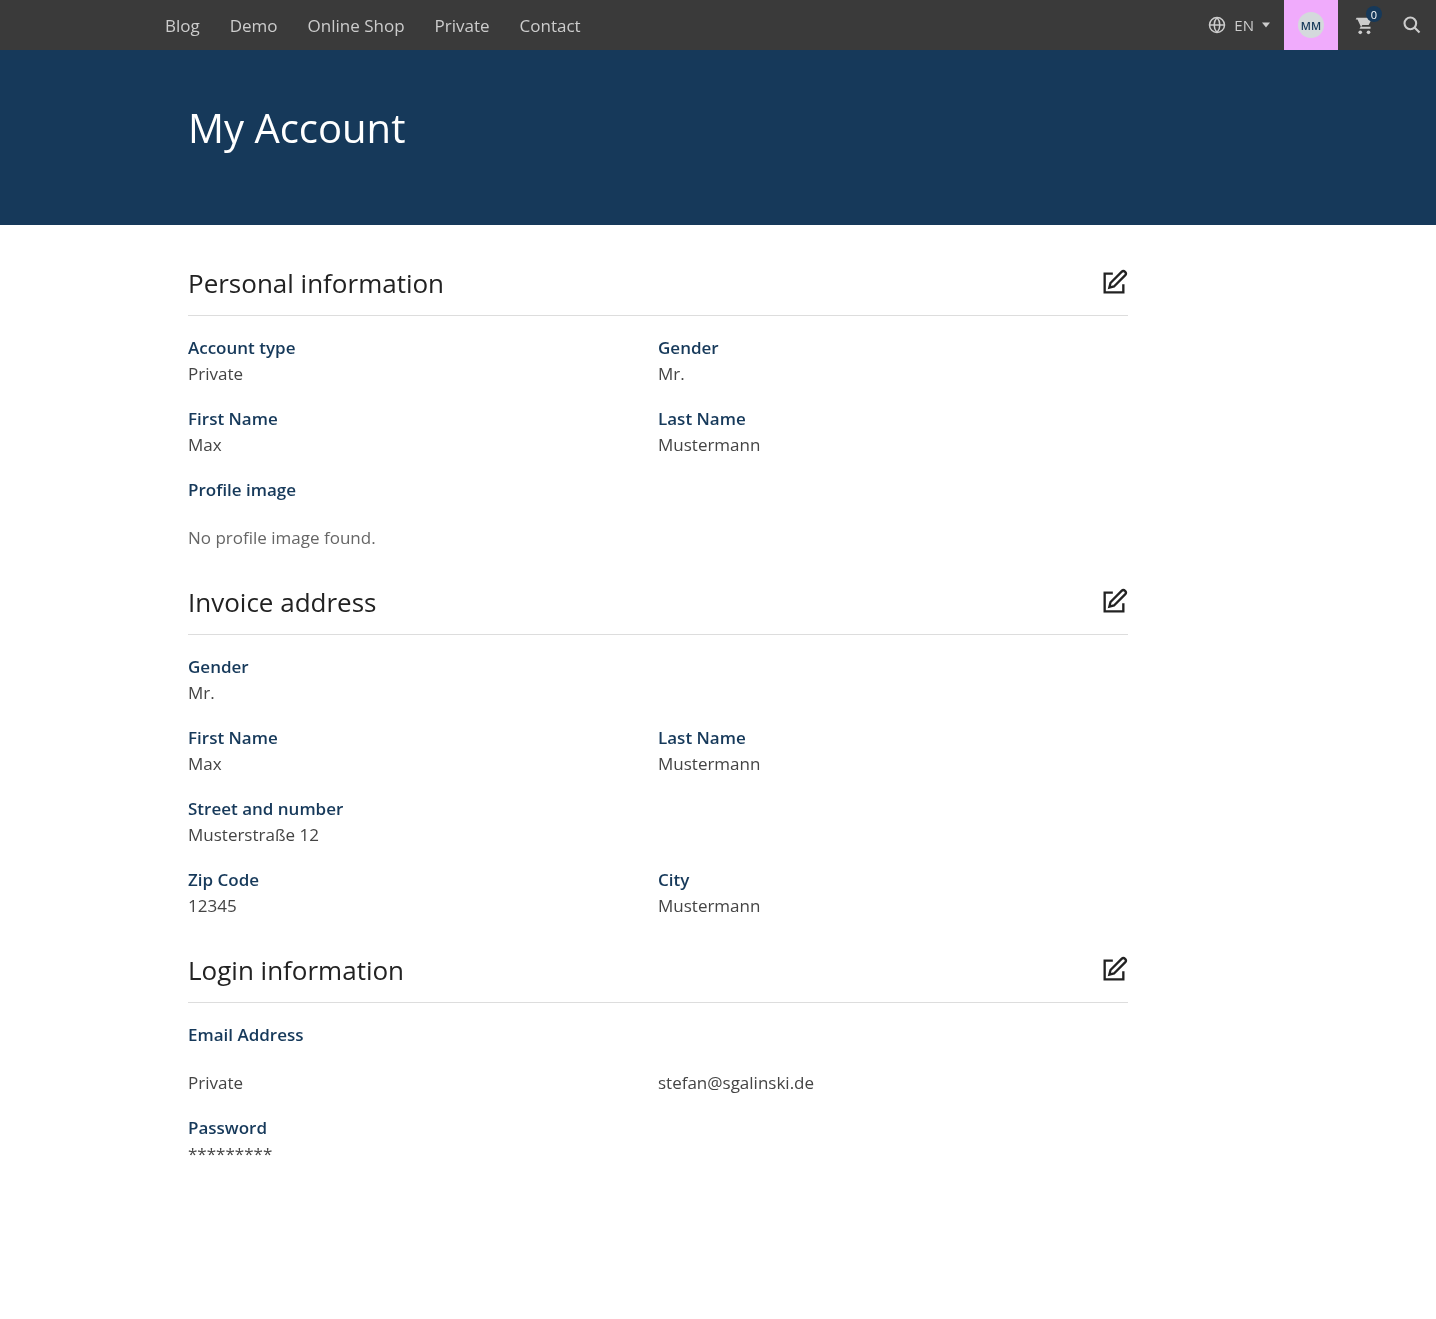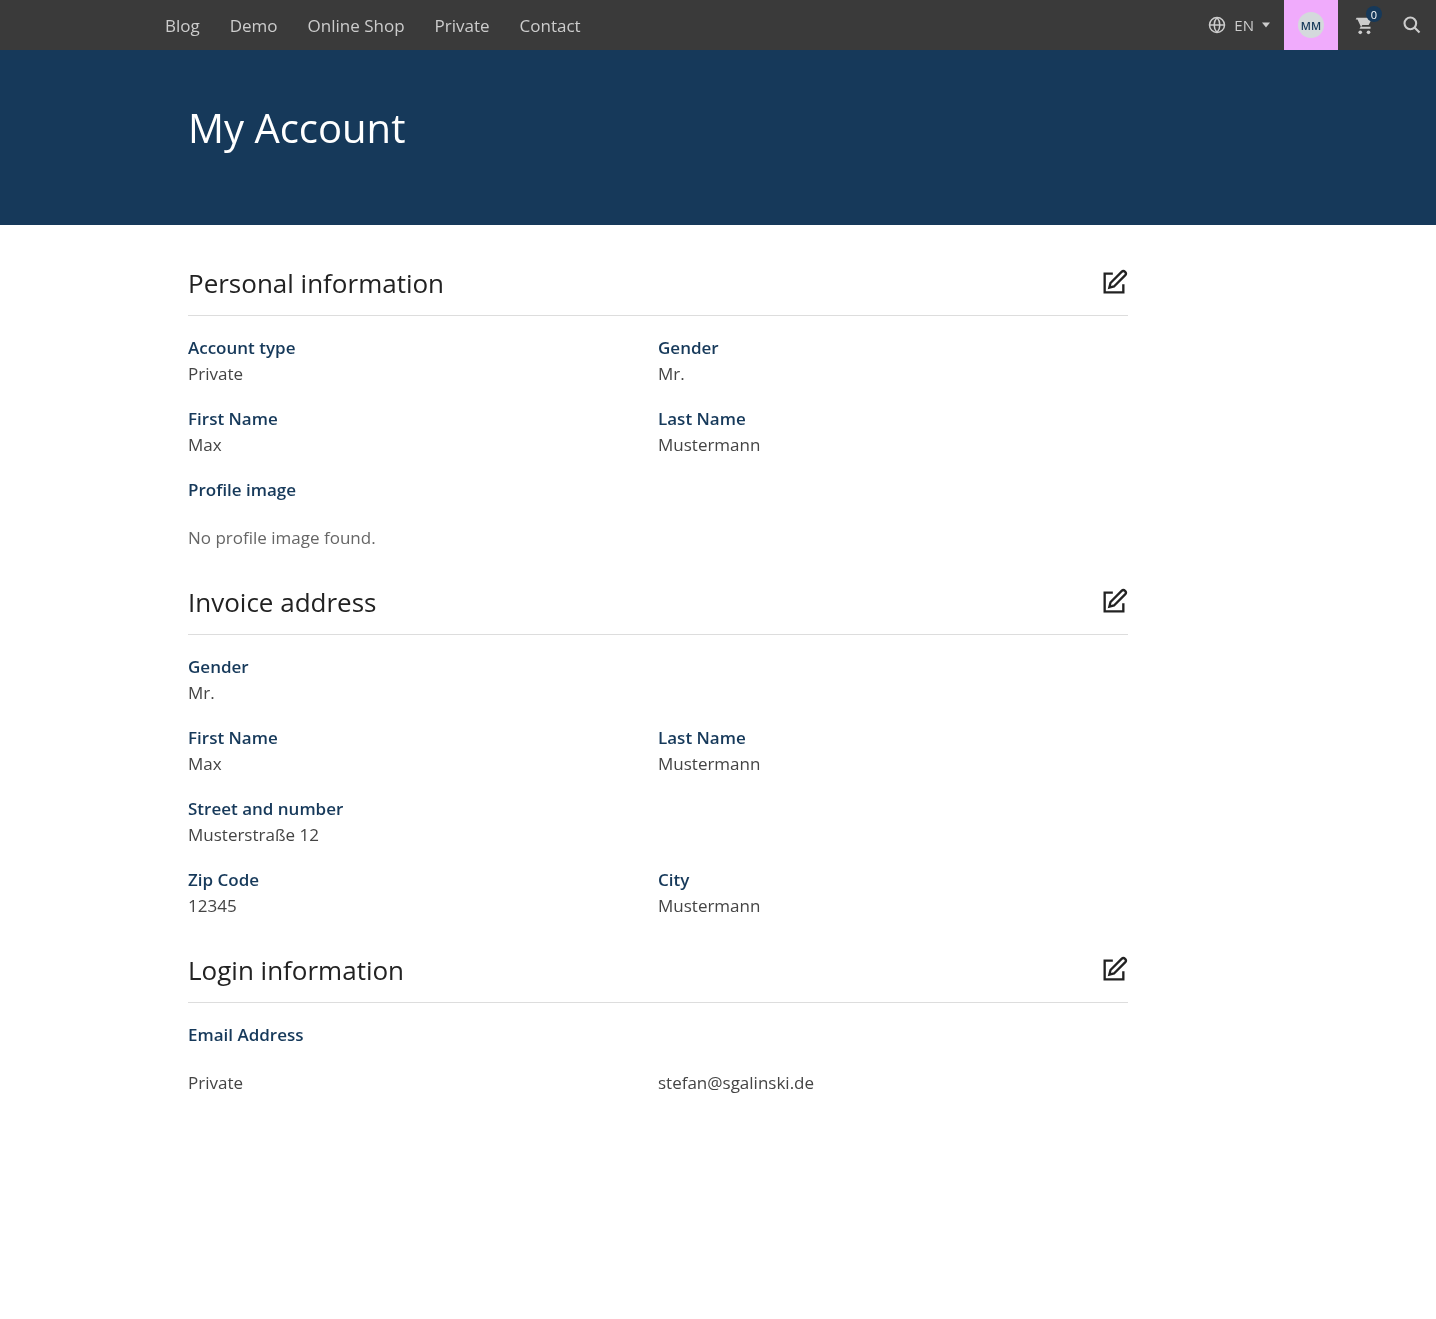--- a/index.html
+++ b/index.html
@@ -319,18 +319,22 @@
       </div>
       <div class="row">
         <div class="col">
           <div class="field-value">Private</div>
         </div>
         <div class="col">
           <div class="field-value">stefan@sgalinski.de</div>
         </div>
       </div>
       <div class="row">
+        <div class="col">
+          <div class="field-label">Password</div>
+          <div class="field-value">*********</div>
+        </div>
         <div class="col"></div>
       </div>
     </div>
 
   </div>
 </div>
 
 </body></html>

